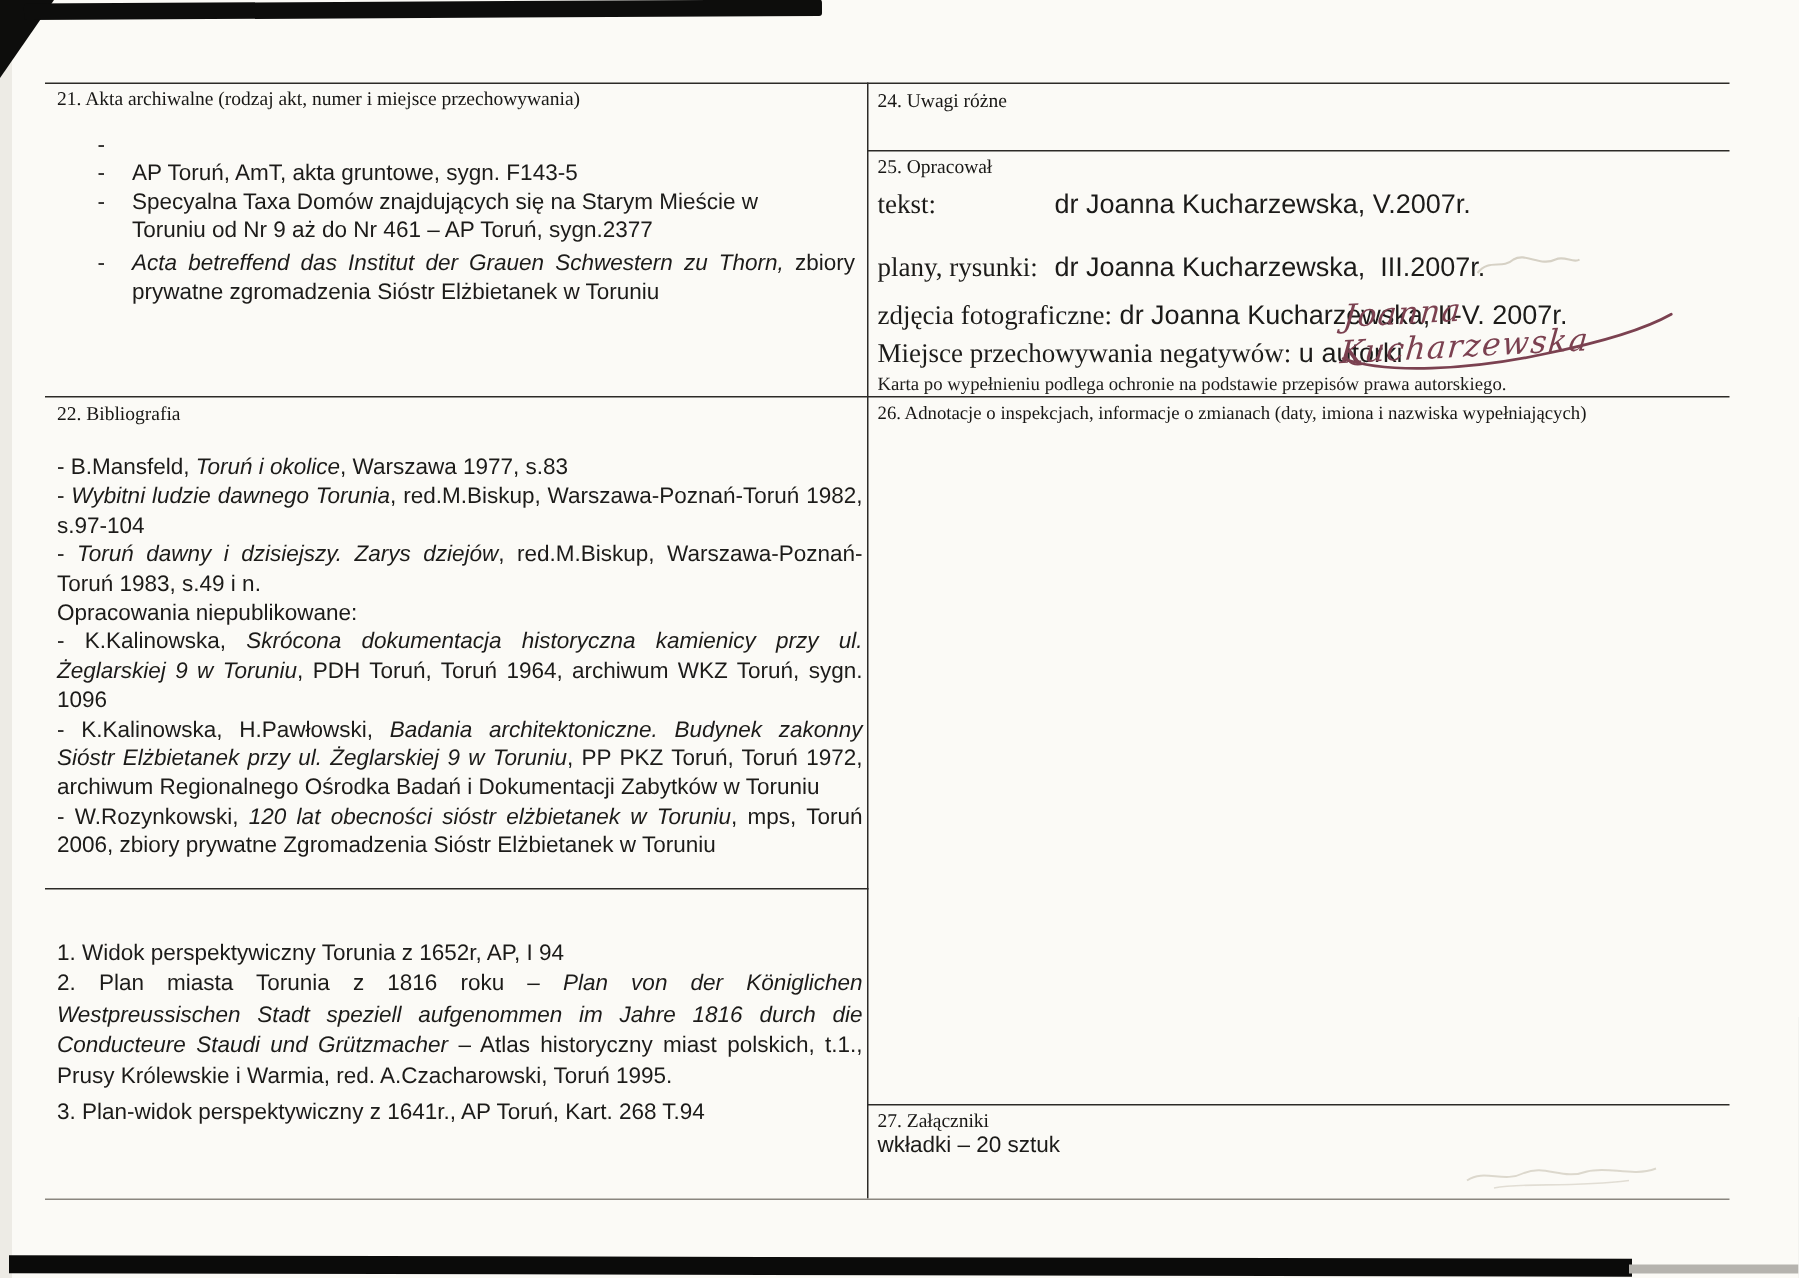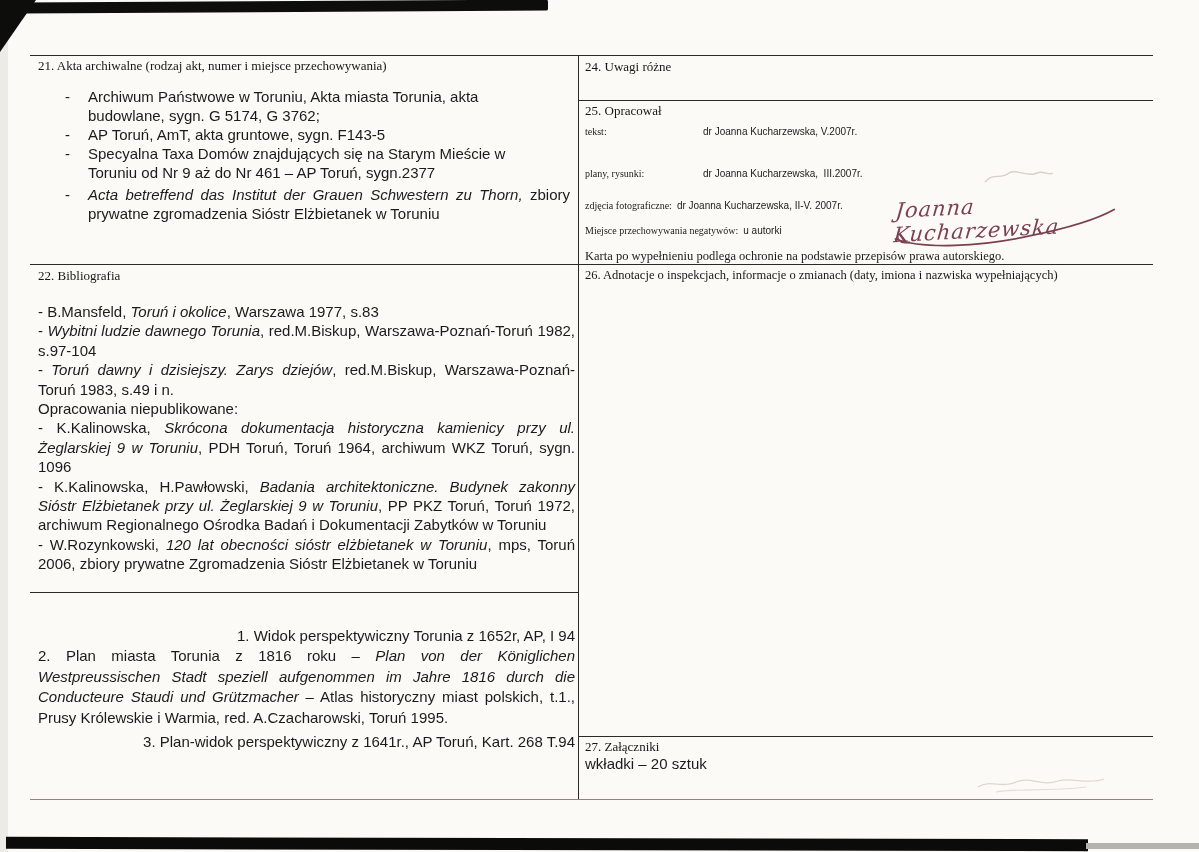--- a/index.html
+++ b/index.html
@@ -47,26 +47,26 @@
   .s21-item .itext.just { text-align:justify; }
 
   
   .s22-entries { position:absolute; left:8px; top:247px; width:537px;
                  font-size:15px; line-height:19.4px; }
   .s22-entries p { margin:0; text-align:justify; }
 
   
   .s23-entries { position:absolute; left:8px; top:571px; width:537px;
                  font-size:15px; line-height:20.4px; }
-  .s23-entries p { margin:0;text-align:right; }
+  .s23-entries p { margin:0; }
   .s23-entries p.just { text-align:justify; }
   .s23-entries p.gap { margin-top:4px; }
 
   
-  .row { position:absolute; left:7px; font-size:10px; white-space:nowrap; }
+  .row { position:absolute; left:7px; font-size:18px; white-space:nowrap; }
   .row .lbl { font-family:"Liberation Serif", serif; }
   .row .val { font-family:Liberation Sans, sans-serif; white-space:pre-wrap; }
   .row.row-a { display:flex; }
   .row.row-a .lbl { width:118px; flex:none; }
   .row.row-flow .val { margin-left:5px; }
   .copyright { position:absolute; left:7px; top:194px; font-family:"Liberation Serif", serif;
                font-size:12.5px; }
 
   
   .signature { position:absolute; left:317px; top:138px; width:230px; height:70px;
@@ -98,21 +98,20 @@
   <div class="line" style="left:578px;top:736px;width:575px;height:1px"></div>
   <div class="line faint" style="left:30px;top:799px;width:1123px;height:1px"></div>
 
   <div class="col-left">
 
     <div class="abs heading" style="left:8px;top:3px">21. Akta archiwalne (rodzaj akt, numer i miejsce przechowywania)</div>
 
     <div class="s21-list">
       <div class="s21-item">
         <span class="marker">-</span>
-        <span class="itext w390"><span>Archiwum Państwowe w Toruniu, Akta miasta Torunia, akta budowlane, sygn. G 5174, G 3762;</span></span>
       </div>
       <div class="s21-item">
         <span class="marker">-</span>
         <span class="itext"><span>AP Toruń, AmT, akta gruntowe, sygn. F143-5</span></span>
       </div>
       <div class="s21-item">
         <span class="marker">-</span>
         <span class="itext w430"><span>Specyalna Taxa Domów znajdujących się na Starym Mieście w Toruniu od Nr 9 aż do Nr 461 – AP Toruń, sygn.2377</span></span>
       </div>
       <div class="s21-item gap">

